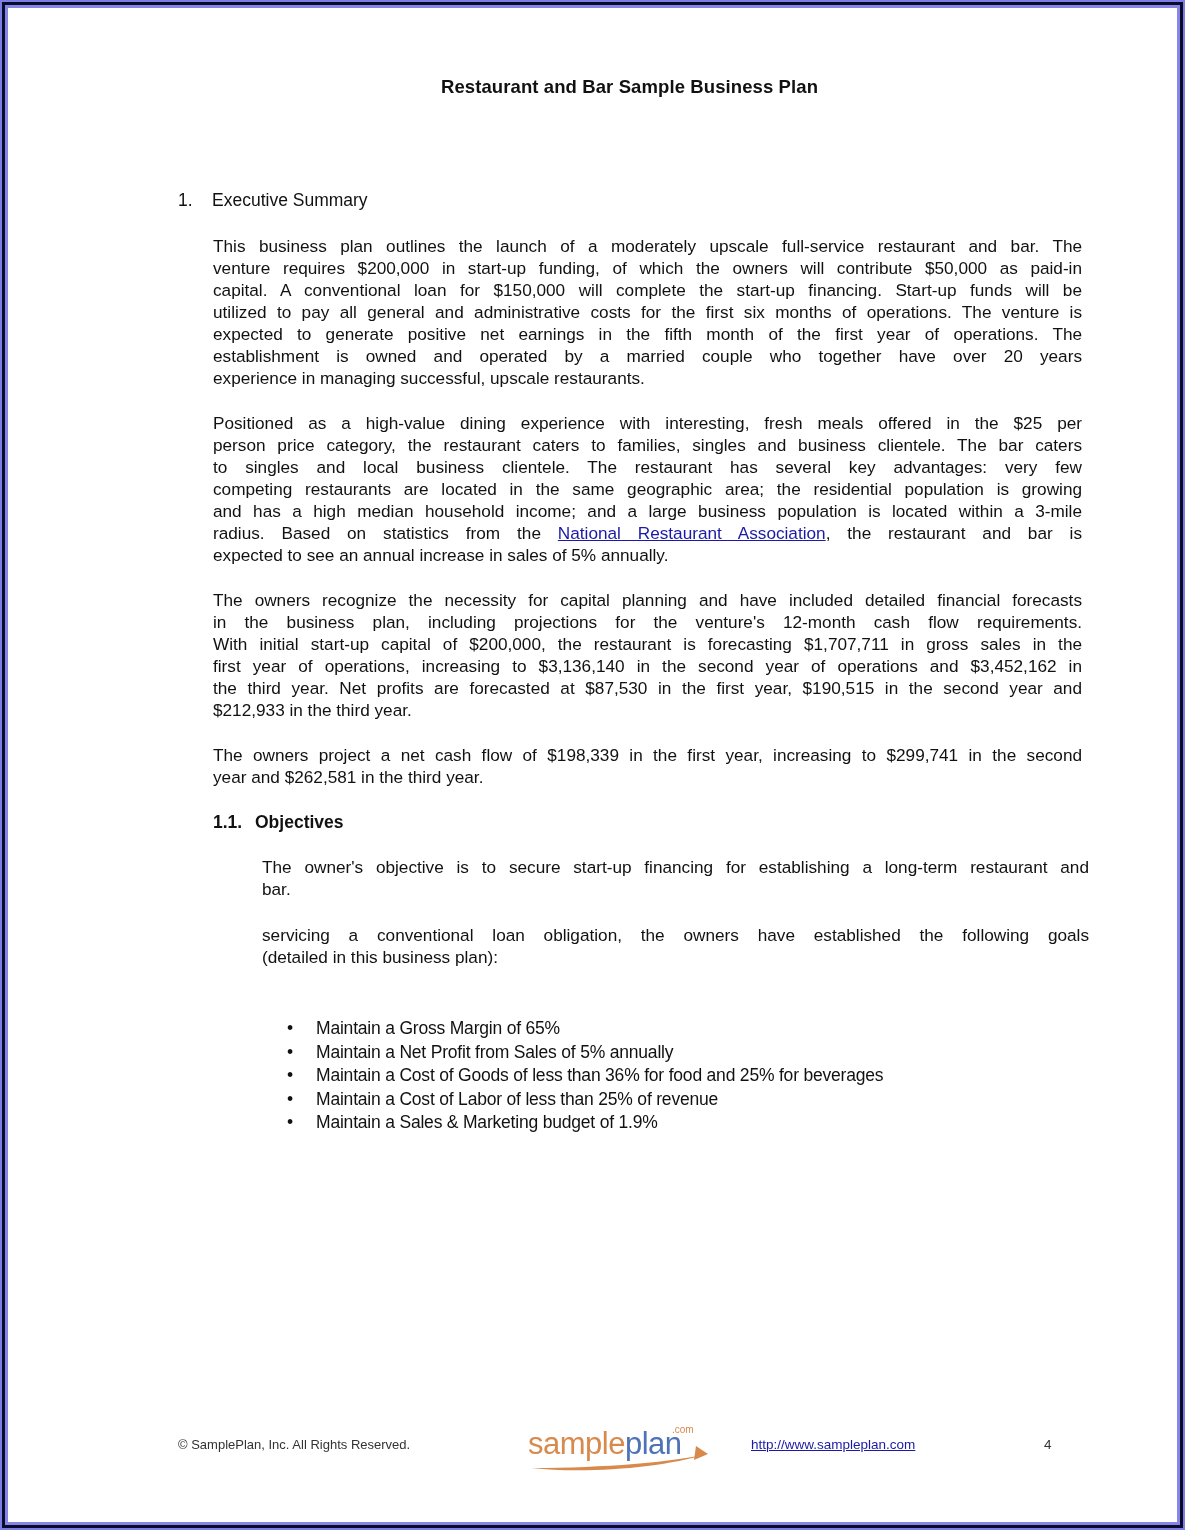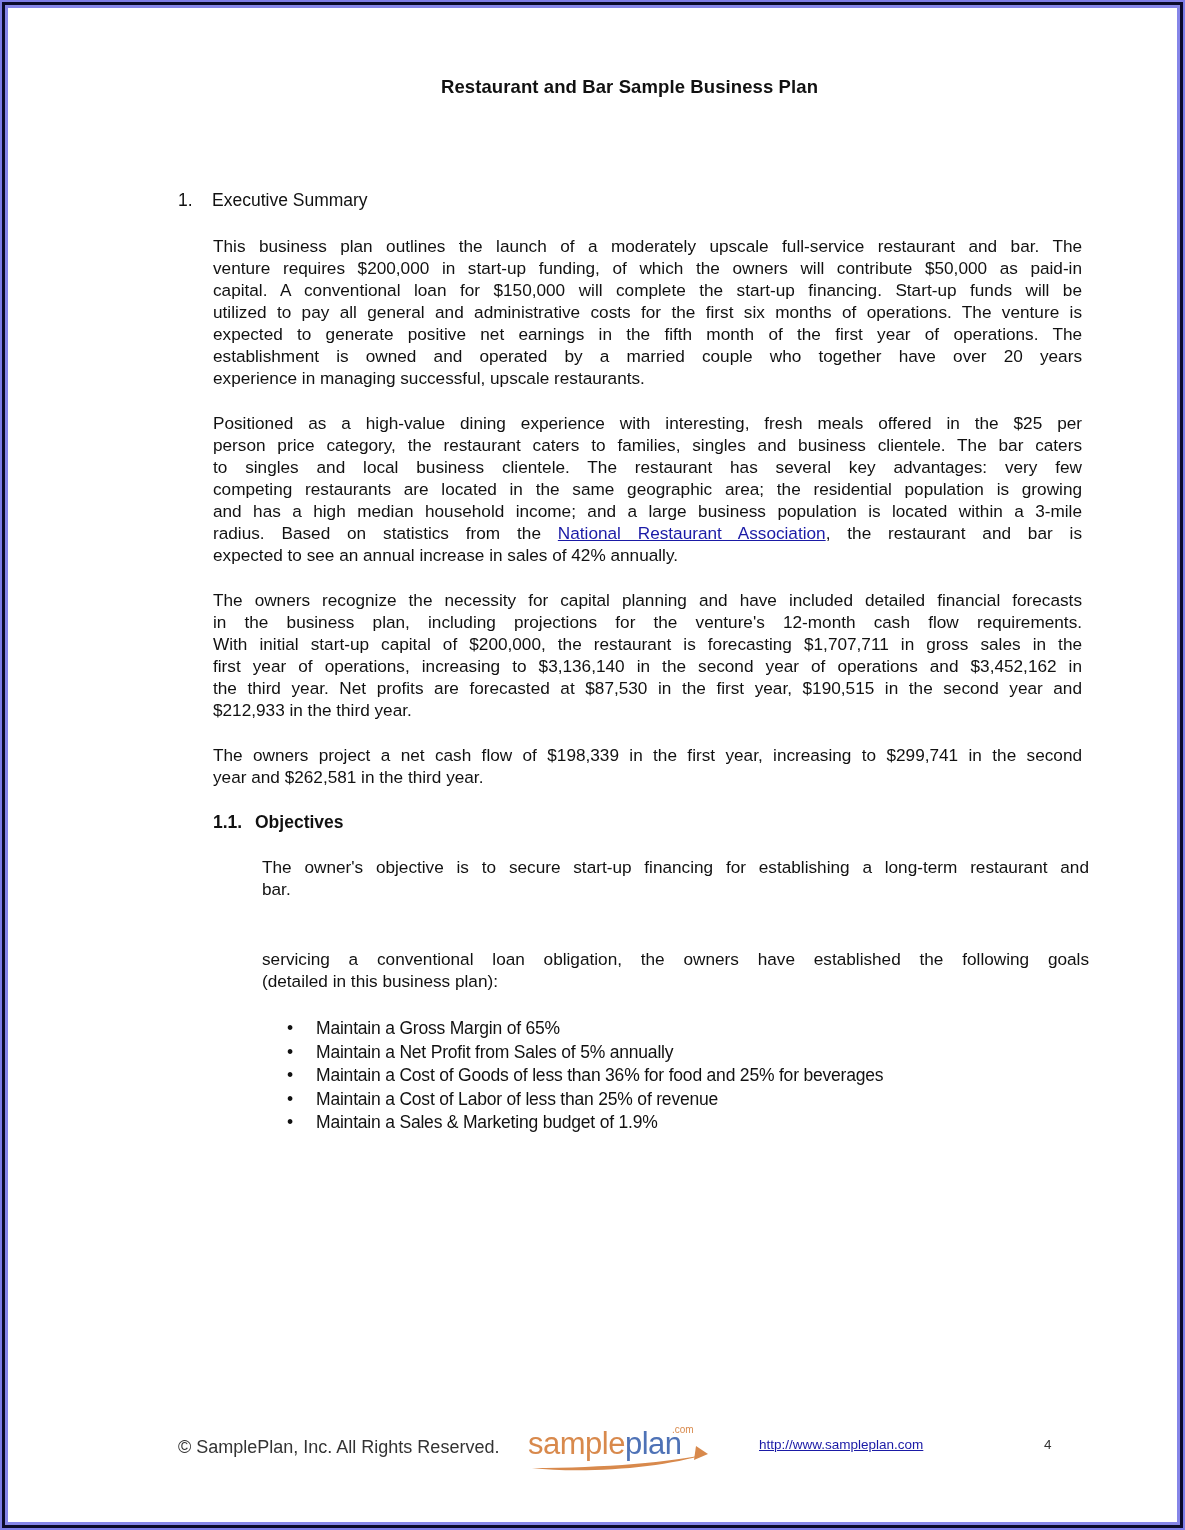--- a/index.html
+++ b/index.html
@@ -47,33 +47,33 @@
   .p-main { left: 213px; width: 869px; }
   .p-sub { left: 262px; width: 827px; }
   a.link { color: #1a1aa6; text-decoration: underline; }
   .bullets {
     position: absolute; left: 287px; top: 1017px; margin: 0; padding: 0; list-style: none;
     font-size: 17.5px; line-height: 23.5px; letter-spacing: -0.2px;
   }
   .bullets li { position: relative; padding-left: 29px; white-space: nowrap; }
   .bullets li .dot { position: absolute; left: 0; top: 0; }
   .footer-copy {
-    position: absolute; left: 178px; top: 1437px; font-size: 18px; color: #333;
+    position: absolute; left: 178px; top: 1437px; font-size: 13px; color: #333;
   }
   .logo {
     position: absolute; left: 524px; top: 1424px; width: 190px; height: 48px;
   }
   .logo .w1 { font-size: 31px; color: #d8894c; letter-spacing: -0.5px; }
   .logo .w2 { font-size: 31px; color: #4e72b6; letter-spacing: -0.5px; }
   .logo .word { position: absolute; left: 4px; top: 2px; font-family: "Liberation Sans", sans-serif; }
   .logo .com { position: absolute; left: 148px; top: 0px; font-size: 10px; color: #d8894c; }
   .logo svg { position: absolute; left: 0; top: 0; }
   .footer-url {
     position: absolute; left: 751px; top: 1437px; font-size: 13.5px;
-    color: #1a1aa6; text-decoration: underline; margin-left: 8px;
+    color: #1a1aa6; text-decoration: underline;
   }
   .page-num {
     position: absolute; left: 1044px; top: 1437px; font-size: 13.5px; color: #333;
   }
 </style>
 </head>
 <body>
 
 <div class="frame">
   <div class="frame-inner">
@@ -99,21 +99,21 @@
     <span class="ln last" style="white-space: normal;">experience in managing successful, upscale restaurants.</span>
   </div>
 
   <div class="para p-main" style="top:412px;">
     <span class="ln" style="white-space: normal;">Positioned as a high-value dining experience with interesting, fresh meals offered in the $25 per</span>
     <span class="ln" style="white-space: normal;">person price category, the restaurant caters to families, singles and business clientele. The bar caters</span>
     <span class="ln" style="white-space: normal;">to singles and local business clientele. The restaurant has several key advantages: very few</span>
     <span class="ln" style="white-space: normal;">competing restaurants are located in the same geographic area; the residential population is growing</span>
     <span class="ln" style="white-space: normal;">and has a high median household income; and a large business population is located within a 3-mile</span>
     <span class="ln" style="white-space: normal;"><span>radius. Based on statistics from the</span> <a class="link" href="#">National Restaurant Association</a><span>, the restaurant and bar is</span></span>
-    <span class="ln last" style="white-space: normal;">expected to see an annual increase in sales of 42% annually.</span>
+    <span class="ln last" style="white-space: normal;">expected to see an annual increase in sales of 5% annually.</span>
   </div>
 
   <div class="para p-main" style="top:589px;">
     <span class="ln" style="white-space: normal;">The owners recognize the necessity for capital planning and have included detailed financial forecasts</span>
     <span class="ln" style="white-space: normal;">in the business plan, including projections for the venture's 12-month cash flow requirements.</span>
     <span class="ln" style="white-space: normal;">With initial start-up capital of $200,000, the restaurant is forecasting $1,707,711 in gross sales in the</span>
     <span class="ln" style="white-space: normal;">first year of operations, increasing to $3,136,140 in the second year of operations and $3,452,162 in</span>
     <span class="ln" style="white-space: normal;">the third year. Net profits are forecasted at $87,530 in the first year, $190,515 in the second year and</span>
     <span class="ln last" style="white-space: normal;">$212,933 in the third year.</span>
   </div>
@@ -126,21 +126,21 @@
   <div class="h2">
     <span class="num">1.1.</span><span>Objectives</span>
   </div>
 
   <div class="para p-sub" style="top:856px;">
     <span class="ln" style="white-space: normal;">The owner's objective is to secure start-up financing for establishing a long-term restaurant and</span>
     <span class="ln last" style="white-space: normal;">bar.</span>
   </div>
 
   <div class="para p-sub" style="top:924px;">
-    <span class="ln" style="white-space: normal; margin-top: 24px;">servicing a conventional loan obligation, the owners have established the following goals</span>
+    <span class="ln" style="white-space: normal;">servicing a conventional loan obligation, the owners have established the following goals</span>
     <span class="ln last" style="white-space: normal;">(detailed in this business plan):</span>
   </div>
 
   <ul class="bullets">
     <li><span class="dot">•</span><span>Maintain a Gross Margin of 65%</span></li>
     <li><span class="dot">•</span><span>Maintain a Net Profit from Sales of 5% annually</span></li>
     <li><span class="dot">•</span><span>Maintain a Cost of Goods of less than 36% for food and 25% for beverages</span></li>
     <li><span class="dot">•</span><span>Maintain a Cost of Labor of less than 25% of revenue</span></li>
     <li><span class="dot">•</span><span>Maintain a Sales &amp; Marketing budget of 1.9%</span></li>
   </ul>

